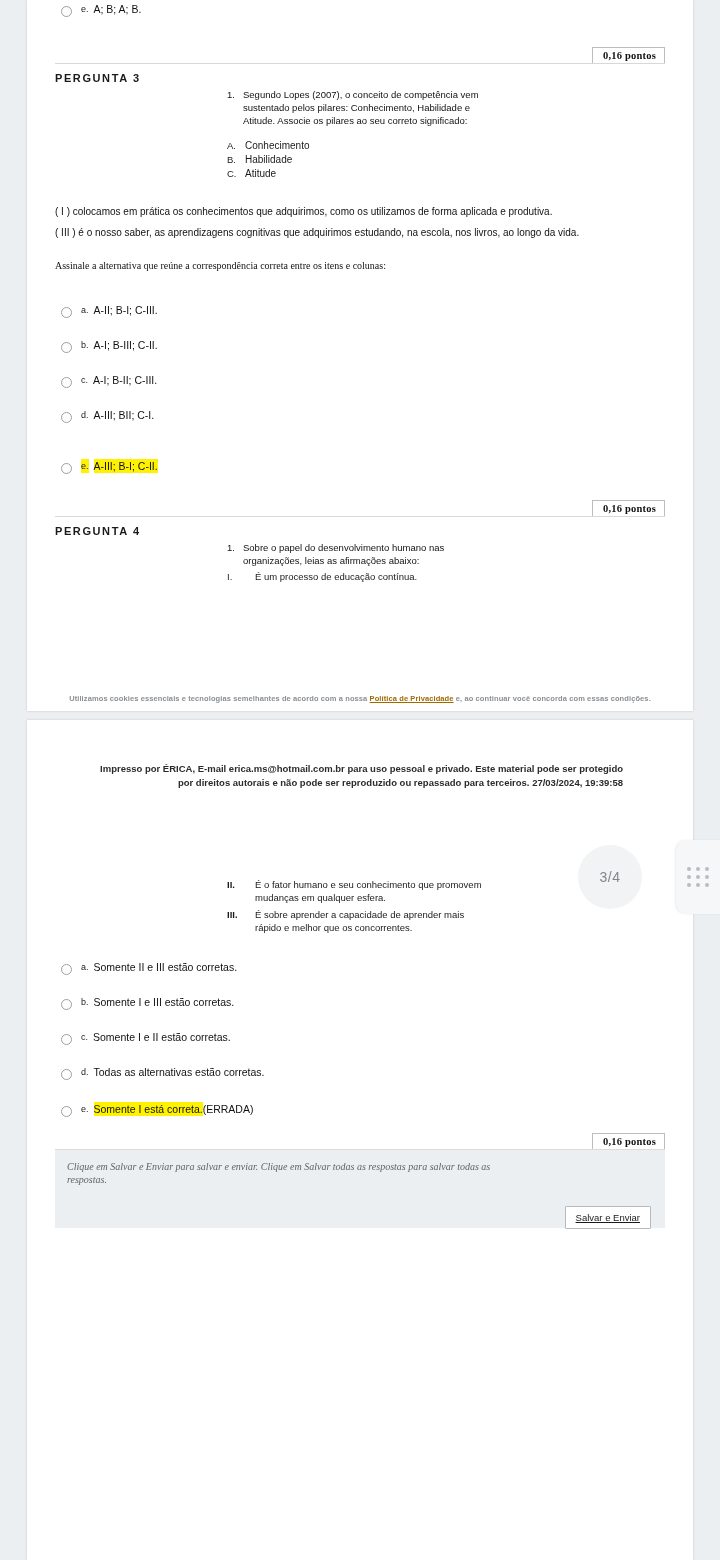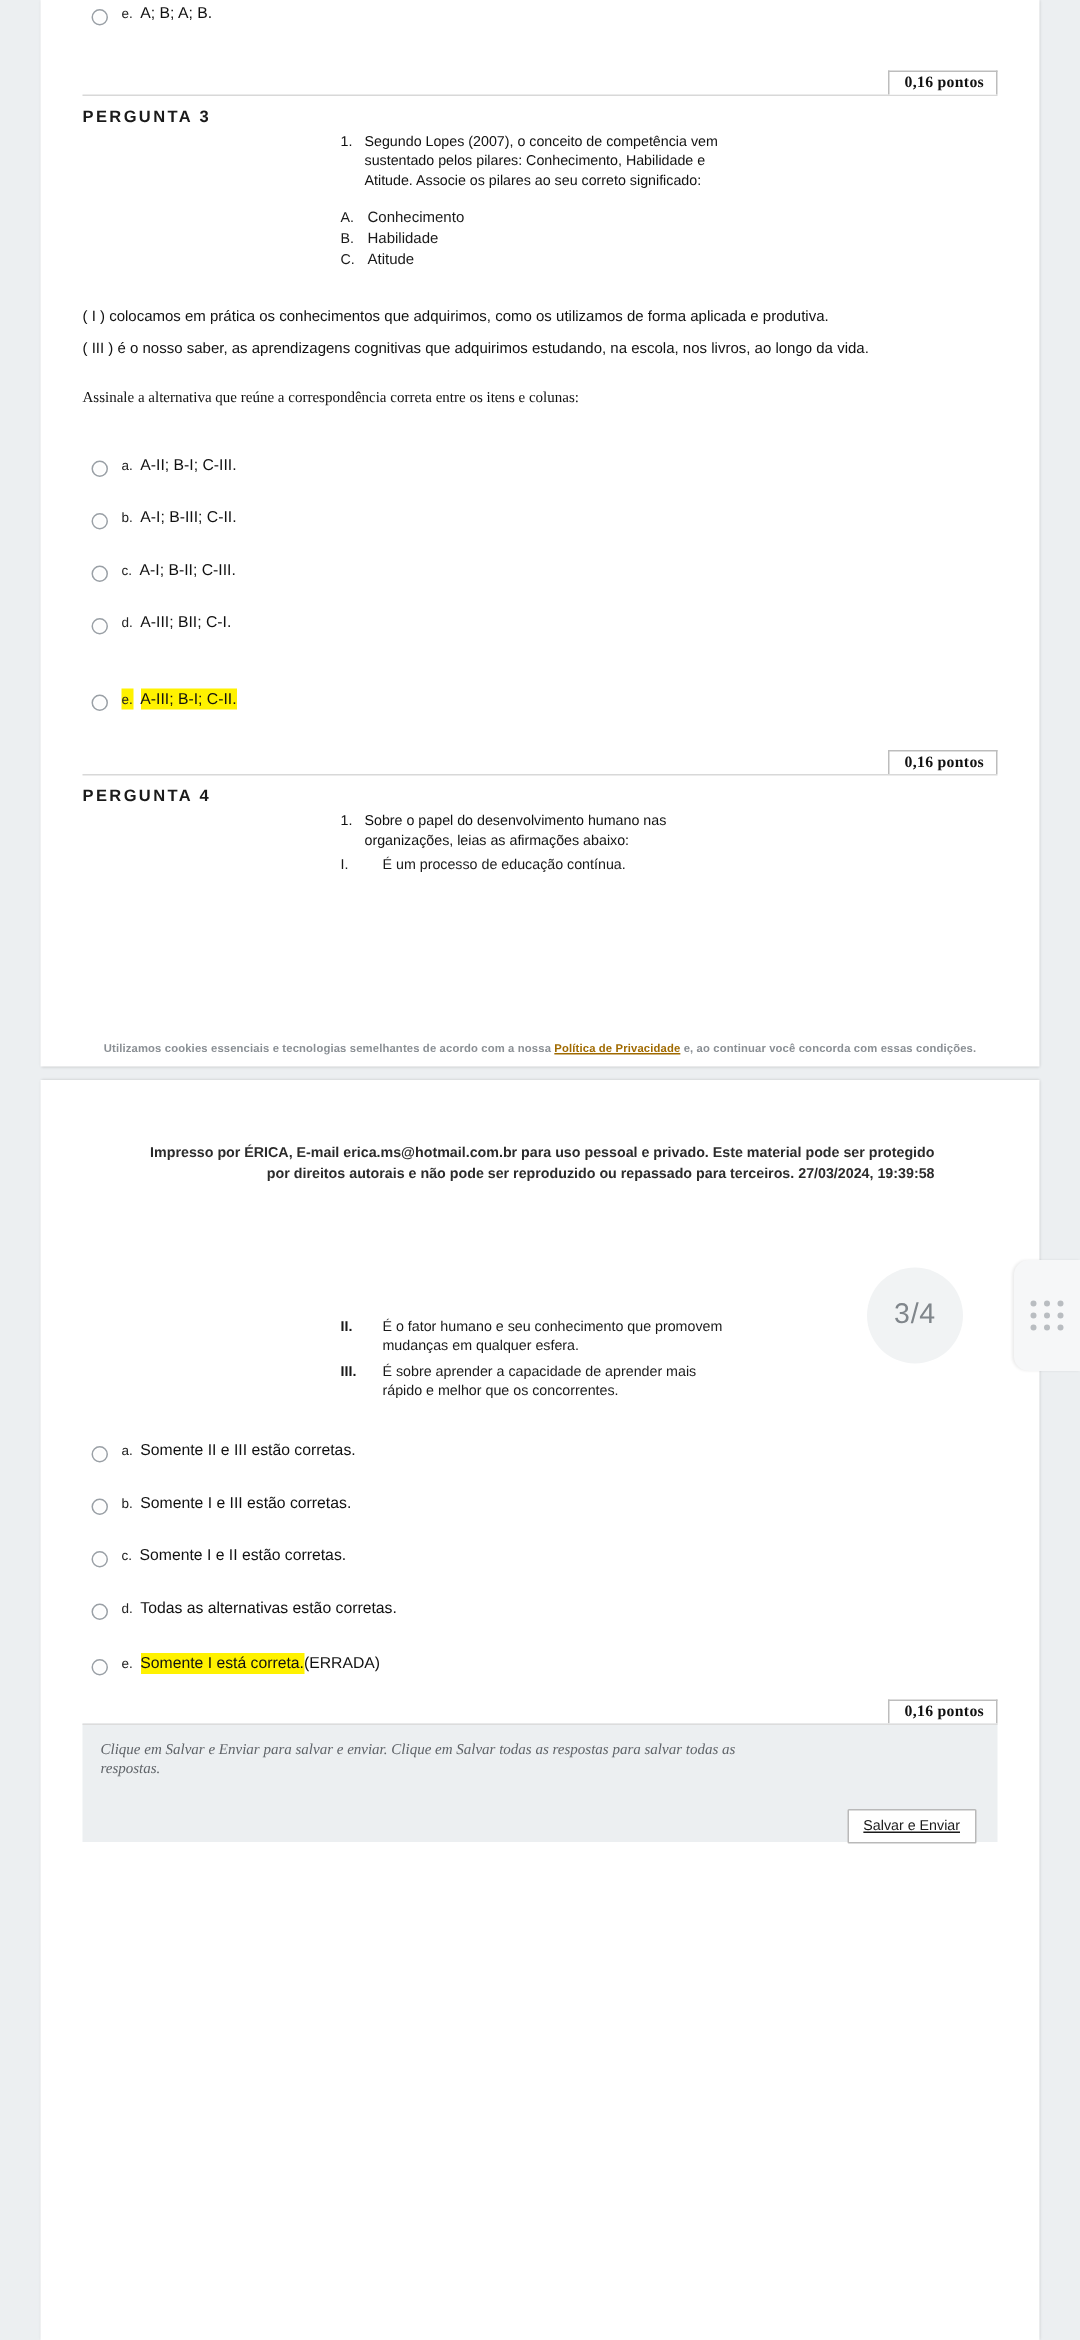--- a/index.html
+++ b/index.html
@@ -194,21 +194,21 @@
   
   .page-pill {
     position: absolute;
     right: 78px;
     top: 845px;
     width: 64px;
     height: 64px;
     border-radius: 50%;
     background: #f1f3f4;
     color: #80868b;
-    font-size: 19px;
+    font-size: 14px;
     display: flex;
     align-items: center;
     justify-content: center;
     letter-spacing: 0.5px;
   }
   .grip {
     position: absolute;
     right: 0;
     top: 840px;
     width: 44px;

